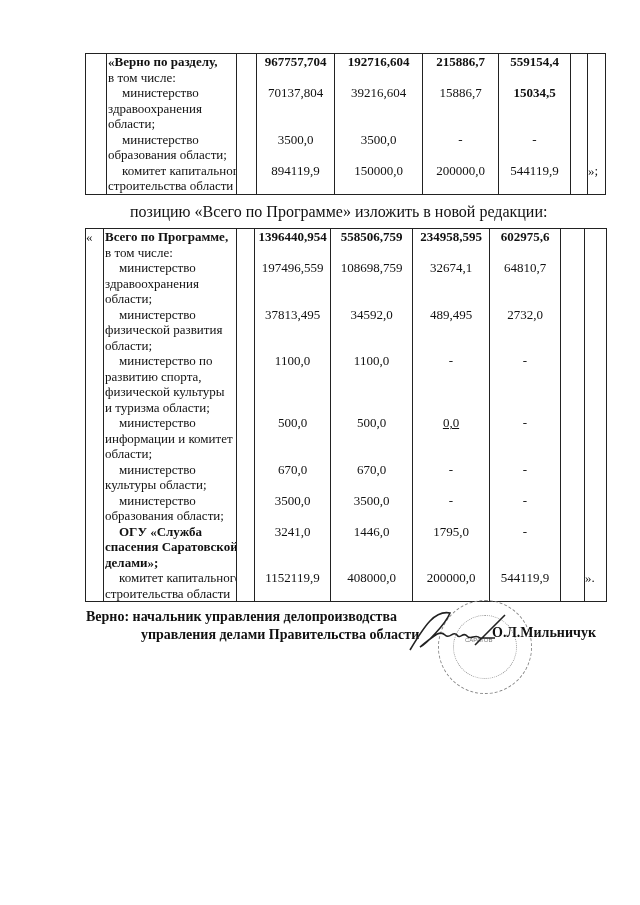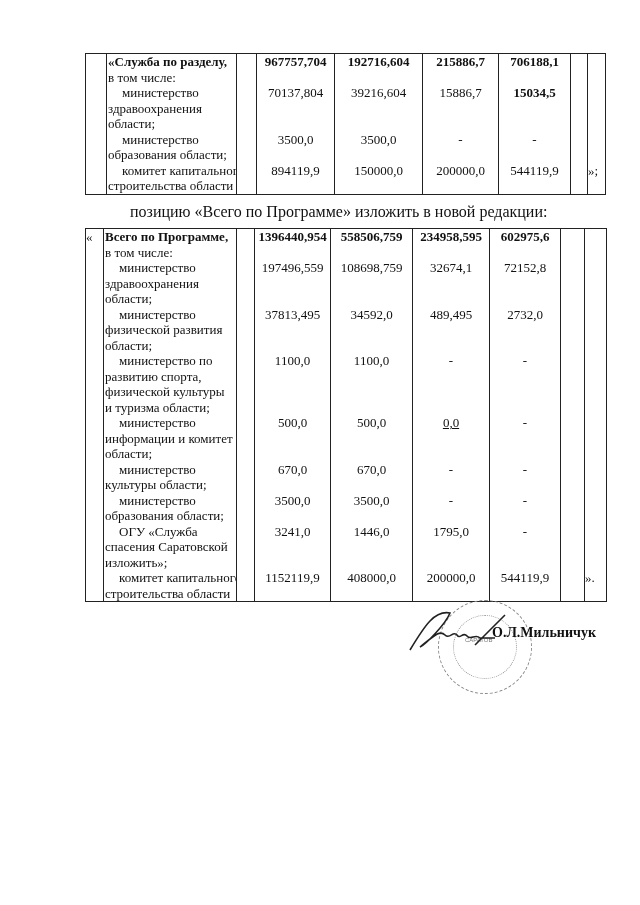--- a/index.html
+++ b/index.html
@@ -57,35 +57,35 @@
       <col style="width:88px">
       <col style="width:76px">
       <col style="width:72px">
     <col style="width:17px">
       <col style="width:18px">
   </colgroup>
   <tbody id="tbl1-body">
       <tr>
         <td class="qmark" style="border-bottom: none;"></td>
         <td class="name-cell bold" style="border-bottom: none;">
-          <span class="name-line">«Служба по разделу,</span>
+          <span class="name-line">«Верно по разделу,</span>
           <span class="name-line" style="font-weight: normal;">в том числе:</span>
         </td>
         <td style="border-bottom: none;"></td>
         <td style="border-bottom: none;">
           <span class="num bold">967757,704</span>
         </td>
         <td style="border-bottom: none; margin-left: 29px;">
           <span class="num bold">192716,604</span>
         </td>
         <td style="border-bottom: none;">
           <span class="num bold">215886,7</span>
         </td>
         <td style="border-bottom: none;">
-          <span class="num bold">706188,1</span>
+          <span class="num bold">559154,4</span>
         </td>
         <td style="border-bottom: none;"></td>
         <td style="border-bottom: none; vertical-align: top;"></td>
       </tr>
       <tr>
         <td class="qmark" style="border-top: none; border-bottom: none;"></td>
         <td class="name-cell" style="border-top: none; border-bottom: none;">
           <span class="name-line indent">министерство</span>
           <span class="name-line">здравоохранения</span>
           <span class="name-line">области;</span>
@@ -201,21 +201,21 @@
         <td style="border-top: none; border-bottom: none;">
           <span class="num">197496,559</span>
         </td>
         <td style="border-top: none; border-bottom: none;">
           <span class="num">108698,759</span>
         </td>
         <td style="border-top: none; border-bottom: none;">
           <span class="num">32674,1</span>
         </td>
         <td style="border-top: none; border-bottom: none;">
-          <span class="num">72152,8</span>
+          <span class="num">64810,7</span>
         </td>
         <td style="border-top: none; border-bottom: none;"></td>
         <td style="border-top: none; border-bottom: none; vertical-align: top;"></td>
       </tr>
       <tr>
         <td class="qmark" style="border-top: none; border-bottom: none;"></td>
         <td class="name-cell" style="border-top: none; border-bottom: none;">
           <span class="name-line indent">министерство</span>
           <span class="name-line">физической развития</span>
           <span class="name-line">области;</span>
@@ -322,24 +322,24 @@
           <span class="num">-</span>
         </td>
         <td style="border-top: none; border-bottom: none;">
           <span class="num">-</span>
         </td>
         <td style="border-top: none; border-bottom: none;"></td>
         <td style="border-top: none; border-bottom: none; vertical-align: top;"></td>
       </tr>
       <tr>
         <td class="qmark" style="border-top: none; border-bottom: none;"></td>
-        <td class="name-cell" style="border-top: none; border-bottom: none;">
+        <td class="name-cell" style="border-top: none; border-bottom: none; font-weight: bold;">
           <span class="name-line indent">ОГУ «Служба</span>
           <span class="name-line">спасения Саратовской</span>
-          <span class="name-line">изложить»;</span>
+          <span class="name-line">делами»;</span>
         </td>
         <td style="border-top: none; border-bottom: none;"></td>
         <td style="border-top: none; border-bottom: none;">
           <span class="num">3241,0</span>
         </td>
         <td style="border-top: none; border-bottom: none;">
           <span class="num">1446,0</span>
         </td>
         <td style="border-top: none; border-bottom: none;">
           <span class="num">1795,0</span>
@@ -369,20 +369,22 @@
         <td style="border-top: none;">
           <span class="num">544119,9</span>
         </td>
         <td style="border-top: none;"></td>
         <td style="border-top: none; vertical-align: top;"><span class="closing">».</span></td>
       </tr>
     </tbody>
 </table>
 
 <div class="footer">
+  <div>Верно: начальник управления делопроизводства</div>
+  <div class="l2">управления делами Правительства области</div>
 </div>
 
 <div class="stamp">
   <div class="stamp-inner"></div>
   <div class="stamp-text">САРАТОВ</div>
 </div>
 
 <svg class="signature" viewBox="0 0 110 50">
   <path d="M5 45 C 20 20, 30 5, 45 8 C 40 20, 20 40, 15 42 C 30 30, 35 25, 40 30 C 45 35, 48 25, 52 30 C 55 35, 58 26, 62 31 C 66 36, 70 28, 75 33 L 90 33 M 70 40 L 100 10" fill="none" stroke="#222" stroke-width="1.6"></path>
 </svg>

